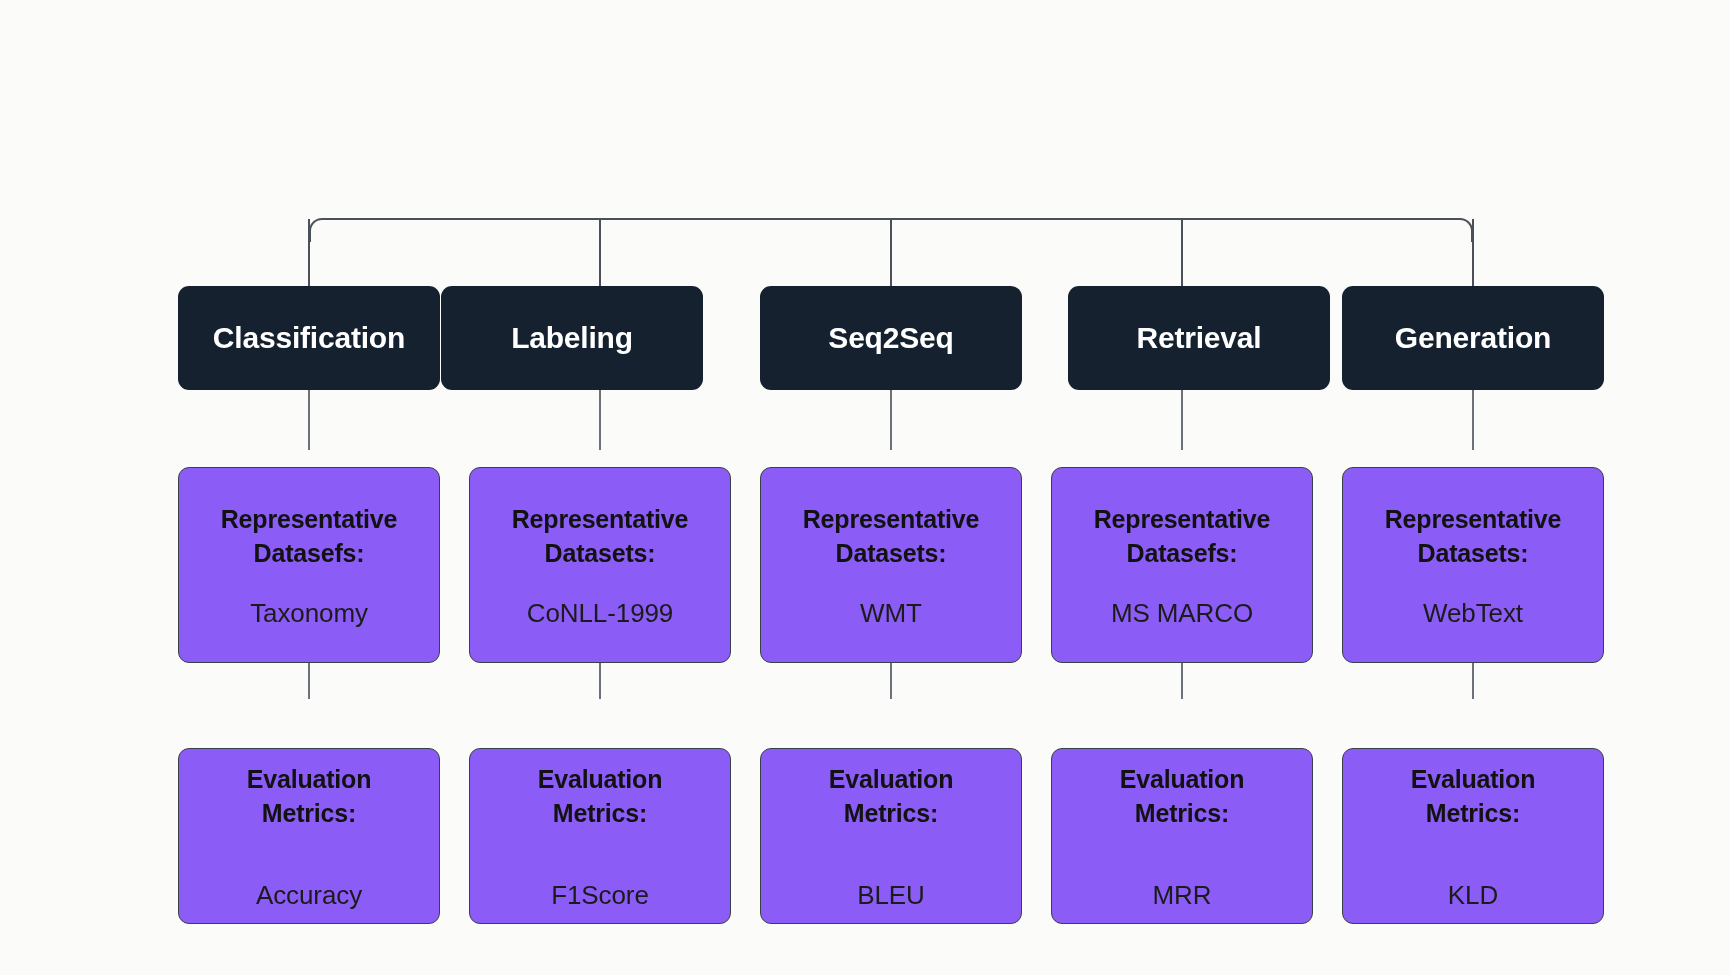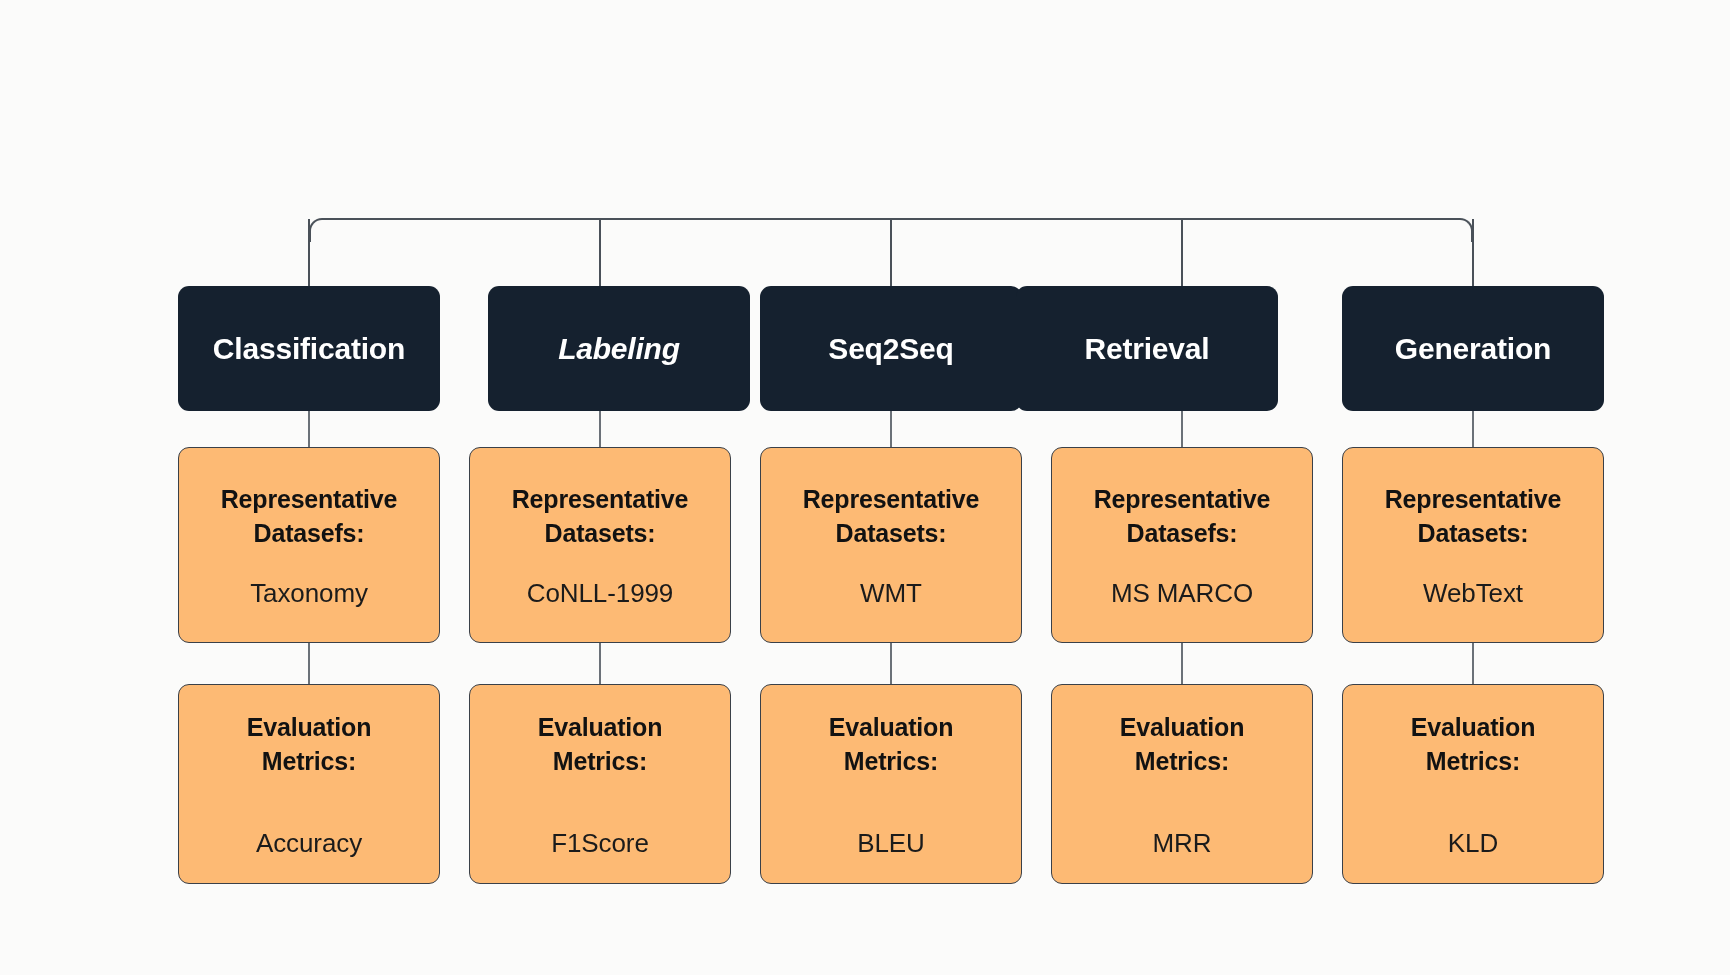--- a/index.html
+++ b/index.html
@@ -60,47 +60,48 @@
   
   .link {
     position: absolute;
     width: 0;
     border-left: 2.4px solid #6b7178;
     z-index: 0;
   }
 
   .head-box {
     position: absolute;
-    height: 125px;
+    height: 104px;
     width: 262px;
     background: #15212f;
     border-radius: 11px;
     display: flex;
     align-items: center;
     justify-content: center;
     color: #ffffff;
     font-size: 30px;
     font-weight: bold;
     letter-spacing: -0.2px;
     z-index: 2;
     box-sizing: border-box;
   }
 
   .info-box {
     position: absolute;
     width: 262px;
-    background: #fdba74;
+    background: #8b5cf6;
     border: 1.7px solid #3a4048;
     border-radius: 11px;
     box-sizing: border-box;
     display: flex;
     flex-direction: column;
     align-items: center;
     justify-content: center;
     z-index: 2;
+    margin-top: 20px;
   }
 
   .info-label {
     font-size: 25px;
     font-weight: bold;
     color: #121212;
     text-align: center;
     line-height: 1.34;
     letter-spacing: -0.2px;
     white-space: pre-line;
@@ -115,22 +116,22 @@
   }
 
   .row-datasets {
     top: 447px;
     height: 196px;
   }
   .row-datasets .info-label { margin-top: 2px; }
   .row-datasets .info-value { margin-top: 28px; }
 
   .row-metrics {
-    top: 684px;
-    height: 200px;
+    top: 728px;
+    height: 176px;
     gap: 20px;
   }
   .row-metrics .info-label { margin-top: 2px; }
   .row-metrics .info-value { margin-top: 30px; }
 </style>
 </head>
 <body>
 
 <div id="canvas">
 
@@ -150,21 +151,21 @@
         <div class="info-value">Taxonomy</div>
       </div>
       <div class="info-box row-metrics" style="left: 178px;">
         <div class="info-label">Evaluation
 Metrics:</div>
         <div class="info-value">Accuracy</div>
       </div>
       <div class="drop" style="left: 598.8px;"></div>
       <div class="link" style="left: 598.8px; top: 390px; height: 60px;"></div>
       <div class="link" style="left: 598.8px; top: 641px; height: 58px;"></div>
-      <div class="head-box" style="left: 488px; top: 286px; font-style: italic;">
+      <div class="head-box" style="left: 441px; top: 286px;">
         <span>Labeling</span>
       </div>
       <div class="info-box row-datasets" style="left: 469px;">
         <div class="info-label">Representative
 Datasets:</div>
         <div class="info-value">CoNLL-1999</div>
       </div>
       <div class="info-box row-metrics" style="left: 469px;">
         <div class="info-label">Evaluation
 Metrics:</div>
@@ -182,21 +183,21 @@
         <div class="info-value">WMT</div>
       </div>
       <div class="info-box row-metrics" style="left: 760px;">
         <div class="info-label">Evaluation
 Metrics:</div>
         <div class="info-value">BLEU</div>
       </div>
       <div class="drop" style="left: 1180.8px;"></div>
       <div class="link" style="left: 1180.8px; top: 390px; height: 60px;"></div>
       <div class="link" style="left: 1180.8px; top: 641px; height: 58px;"></div>
-      <div class="head-box" style="left: 1016px; top: 286px;">
+      <div class="head-box" style="left: 1068px; top: 286px;">
         <span>Retrieval</span>
       </div>
       <div class="info-box row-datasets" style="left: 1051px;">
         <div class="info-label">Representative
 Datasefs:</div>
         <div class="info-value">MS MARCO</div>
       </div>
       <div class="info-box row-metrics" style="left: 1051px;">
         <div class="info-label">Evaluation
 Metrics:</div>

